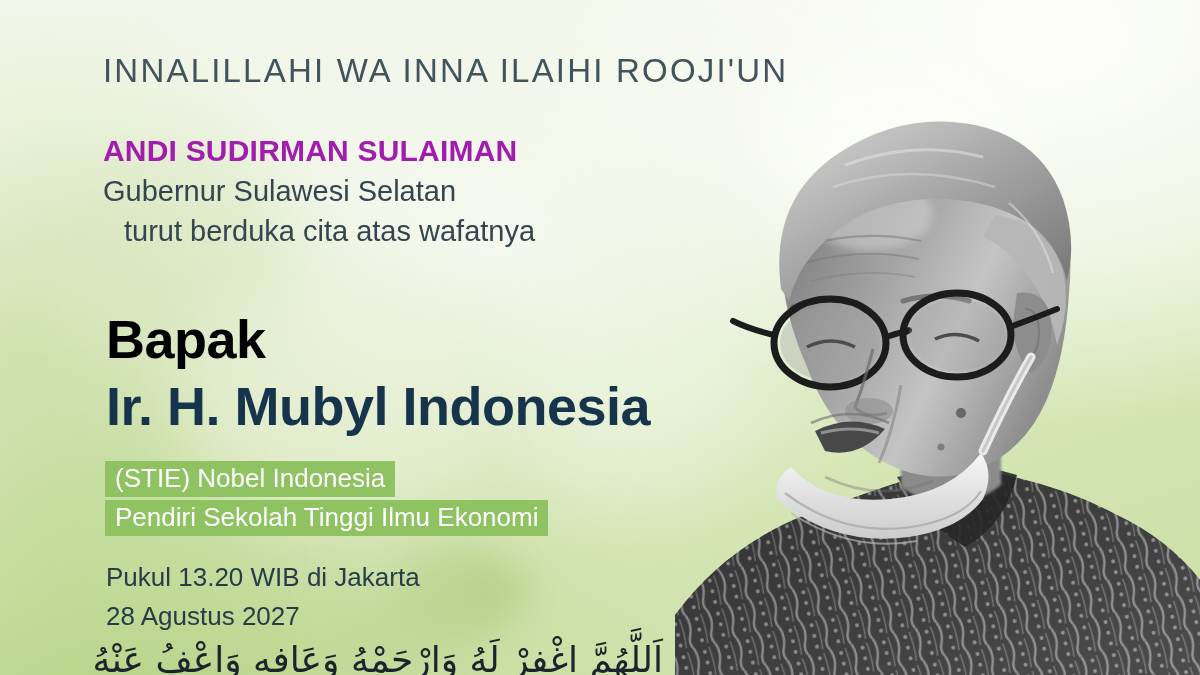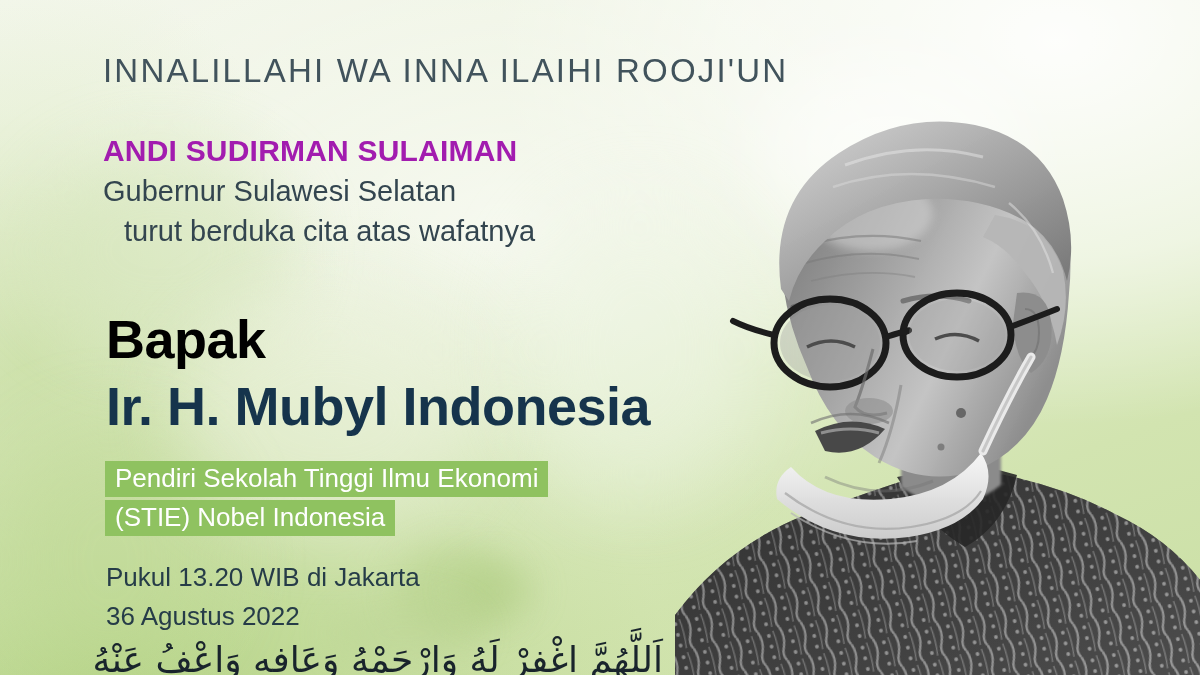--- a/index.html
+++ b/index.html
@@ -378,24 +378,24 @@
 
     <div class="sender-role">Gubernur Sulawesi Selatan</div>
 
     <div class="sender-msg">turut berduka cita atas wafatnya</div>
 
     <div class="honorific">Bapak</div>
 
     <div class="deceased-name">Ir. H. Mubyl Indonesia</div>
 
     <div class="bands">
+      <div class="band-line">(STIE) Nobel Indonesia</div>
       <div class="band-line">Pendiri Sekolah Tinggi Ilmu Ekonomi</div>
-      <div class="band-line">(STIE) Nobel Indonesia</div>
     </div>
 
     <div class="when-place">Pukul 13.20 WIB di Jakarta</div>
 
-    <div class="when-date">36 Agustus 2022</div>
+    <div class="when-date">28 Agustus 2027</div>
 
     <div class="arabic">اَللَّهُمَّ اغْفِرْ لَهُ وَارْحَمْهُ وَعَافِهِ وَاعْفُ عَنْهُ</div>
 
   </div>
 </div>
 
 </body></html>

